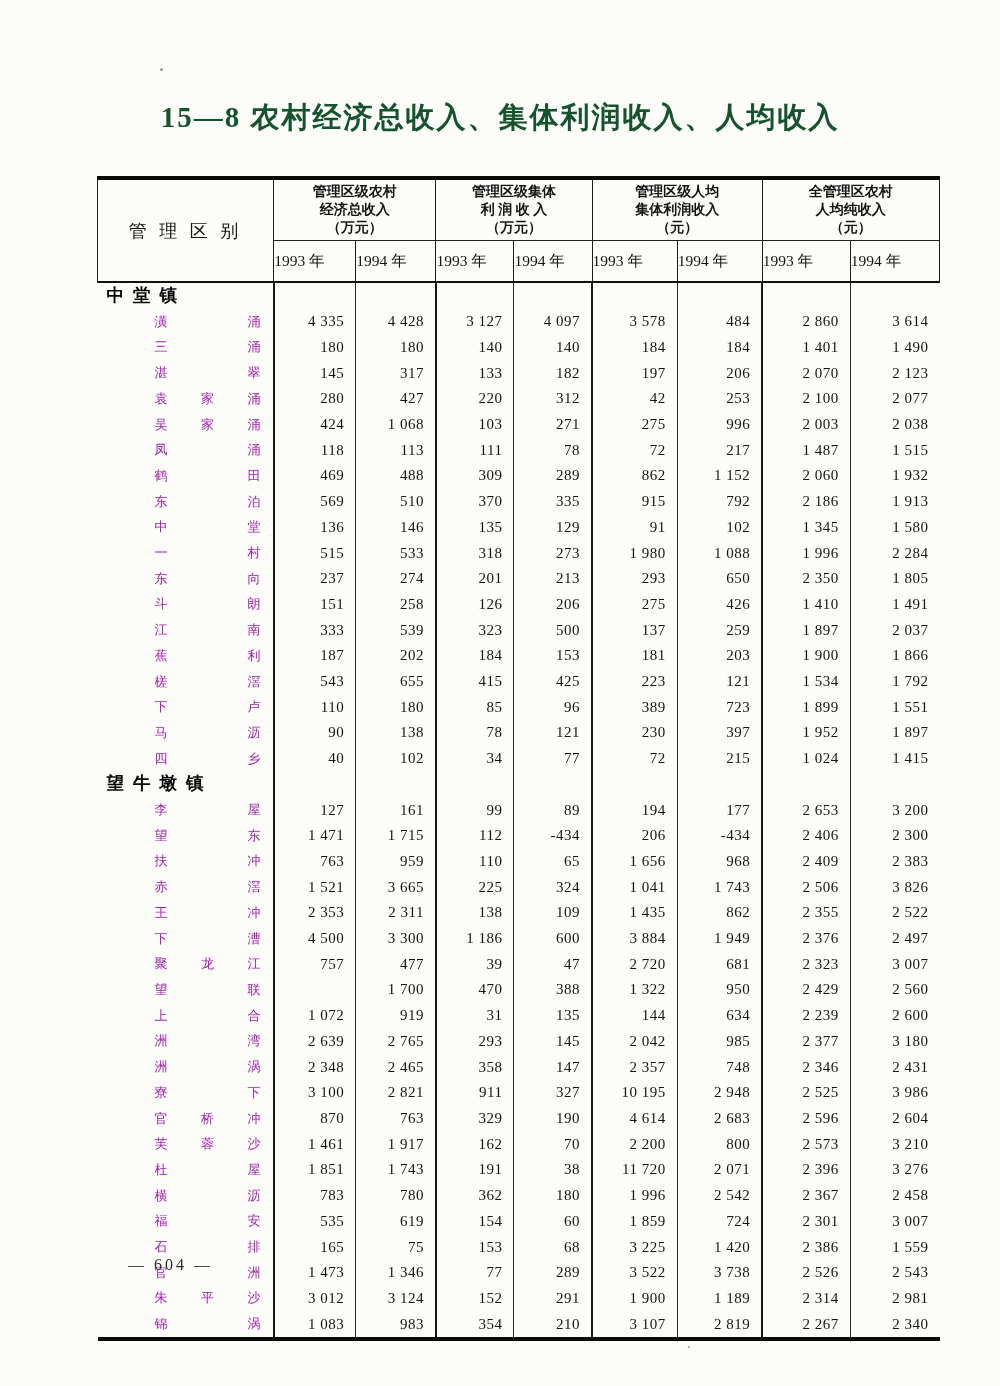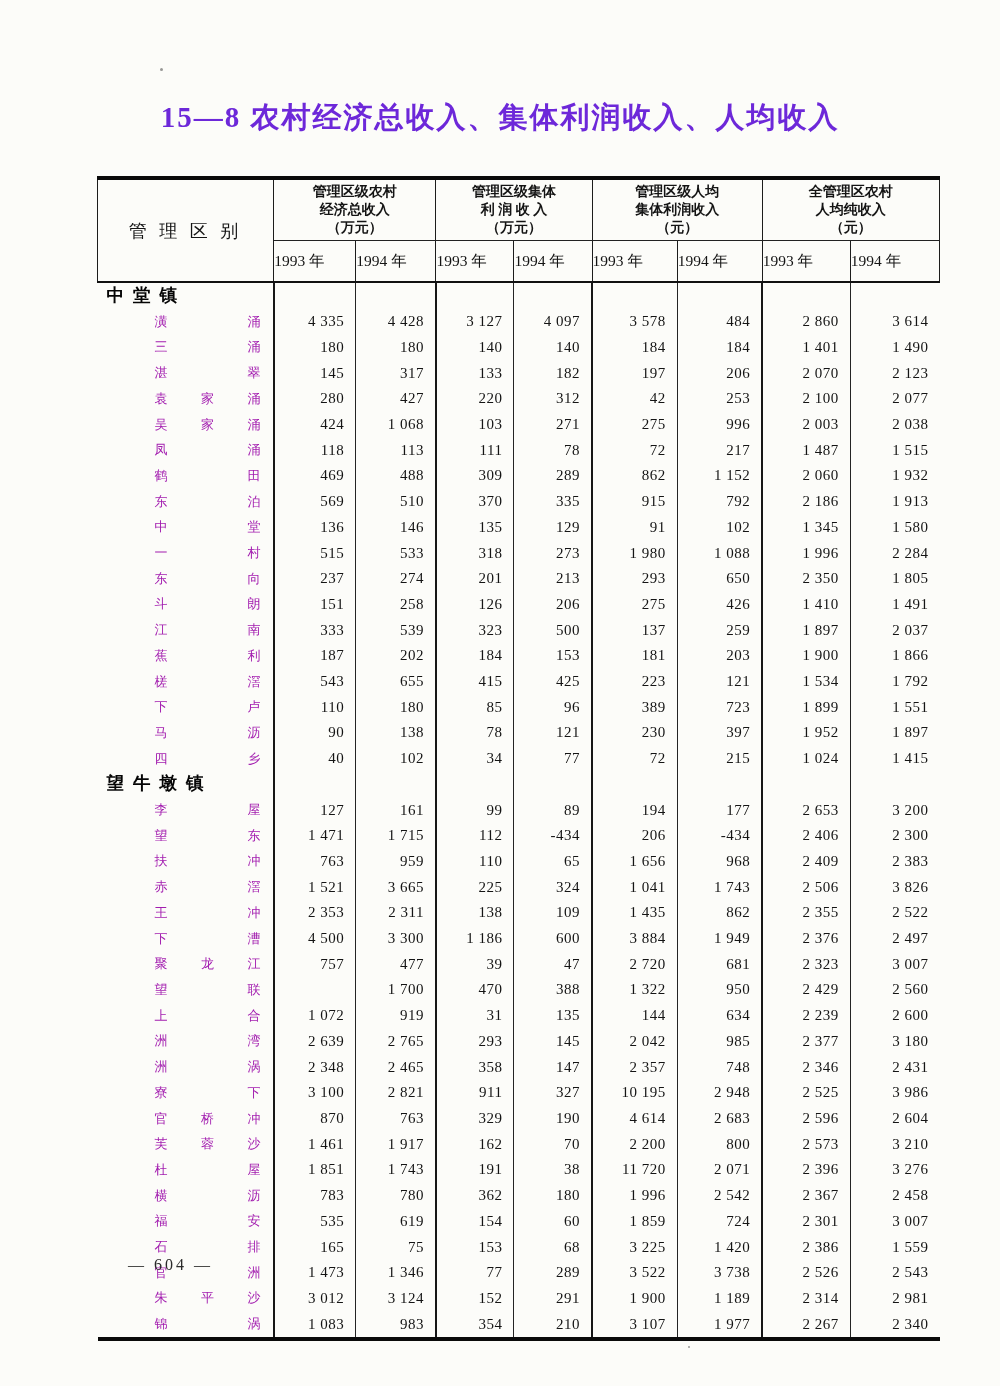--- a/index.html
+++ b/index.html
@@ -12,21 +12,21 @@
   }
   .page{
     position:absolute;left:0;top:0;width:1000px;height:1386px;
     background:#fcfcf9;
     overflow:hidden;
   }
   .title{
     position:absolute;top:98px;left:0;width:100%;
     text-align:center;
     font-size:29px;font-weight:700;letter-spacing:2px;
-    color:#6d28d9;
+    color:#14532d;
     margin:0;
   }
   .table-wrap{
     position:absolute;left:97px;top:176px;width:843px;
   }
   table{
     border-collapse:collapse;table-layout:fixed;width:843px;
     border-top:4px solid #0a0a0a;
     border-bottom:4px solid #0a0a0a;
   }
@@ -566,21 +566,21 @@
             <td class="num bthin">2 314</td>
             <td class="num ">2 981</td>
           </tr>
           <tr>
             <td class="name-cell bstrong"><span class="vname">锦涡</span></td>
             <td class="num bthin">1 083</td>
             <td class="num bstrong">983</td>
             <td class="num bthin">354</td>
             <td class="num bstrong">210</td>
             <td class="num bthin">3 107</td>
-            <td class="num bstrong">1 977</td>
+            <td class="num bstrong">2 819</td>
             <td class="num bthin">2 267</td>
             <td class="num ">2 340</td>
           </tr>
         </tbody>
     </table>
   </div>
 
   <div class="footer">— 604 —</div>
 
   <div class="speck" style="left:160px;top:68px;width:3px;height:3px;"></div>

